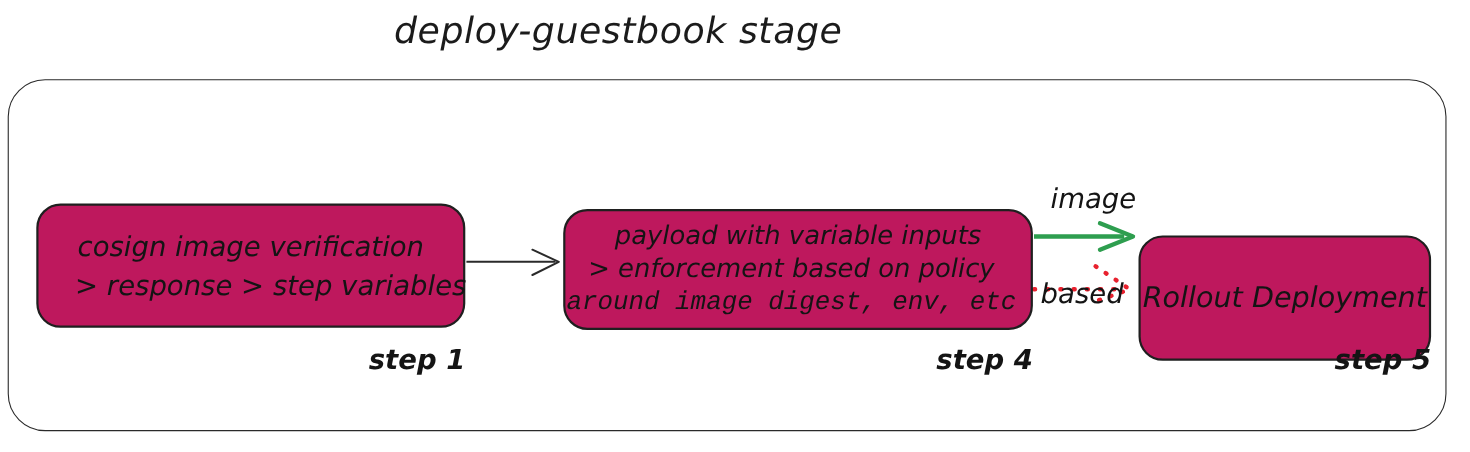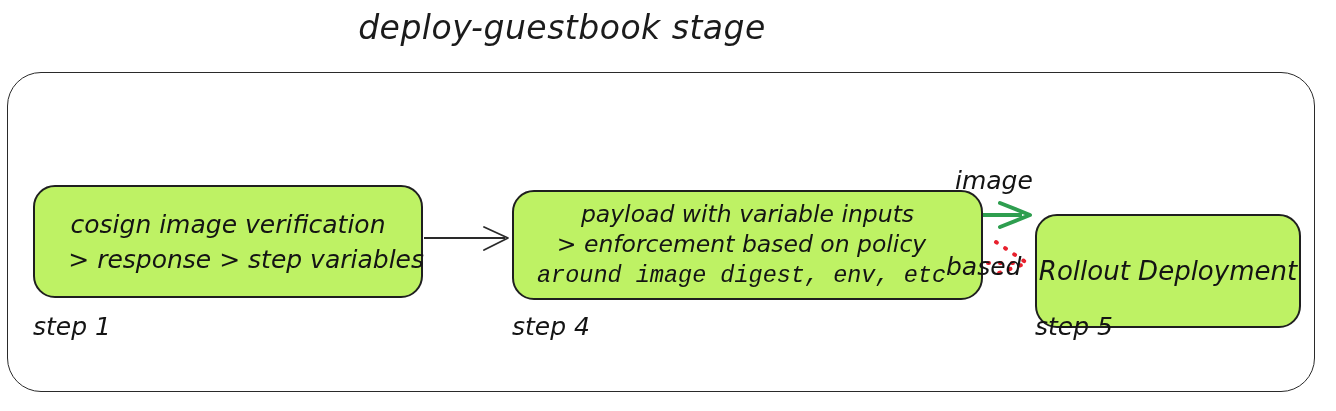--- a/index.html
+++ b/index.html
@@ -43,21 +43,21 @@
     box-sizing: border-box;
     background: #ffffff;
   }
 
   
   .node-box {
     position: absolute;
     box-sizing: border-box;
     border: 2px solid #1f1f1f;
     border-radius: 22px;
-    background: #bef264;
+    background: #be185d;
     display: flex;
     flex-direction: column;
     align-items: center;
     justify-content: center;
     z-index: 3;
   }
   .node-line {
     font-style: italic;
     font-weight: 500;
     color: #141414;
@@ -81,21 +81,21 @@
     position: relative;
     left: -8px;
     width: 408px;
     text-align: right;
   }
 
   
   #node-step-2 {
     left: 512px;
     top: 190px;
-    width: 471px;
+    width: 427px;
     height: 110px;
   }
   #node-step-2 .node-line {
     font-size: 23.5px;
   }
   #node-step-2 .line-a { margin-bottom: 7px; }
   #node-step-2 .line-b {
     margin-bottom: 7px;
     position: relative;
     left: -6px;
@@ -120,23 +120,23 @@
   }
   #node-step-3 .node-line {
     font-size: 26px;
   }
 
   
   .step-caption {
     position: absolute;
     font-size: 25px;
     font-style: italic;
-    font-weight: 400;
+    font-weight: 700;
     color: #141414;
-    text-align: left;
+    text-align: right;
     white-space: nowrap;
     z-index: 3;
   }
   #step-caption-1 { left: 33px;   top: 312px; width: 390px; }
   #step-caption-2 { left: 512px;  top: 312px; width: 427px; }
   #step-caption-3 { left: 1035px; top: 312px; width: 266px; }
 
   
   .edge-label {
     position: absolute;

